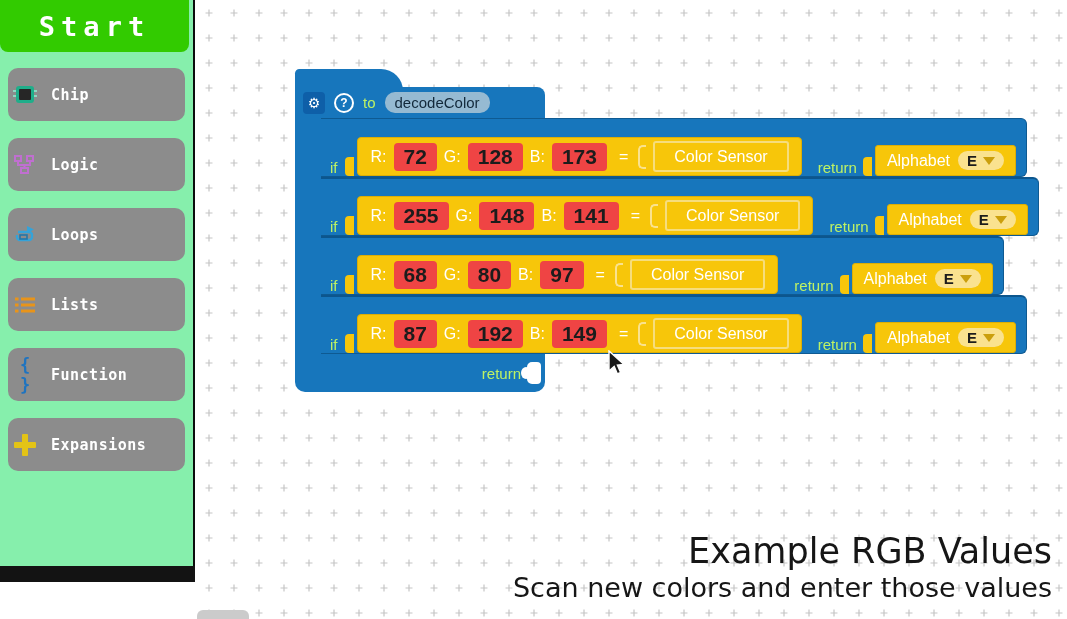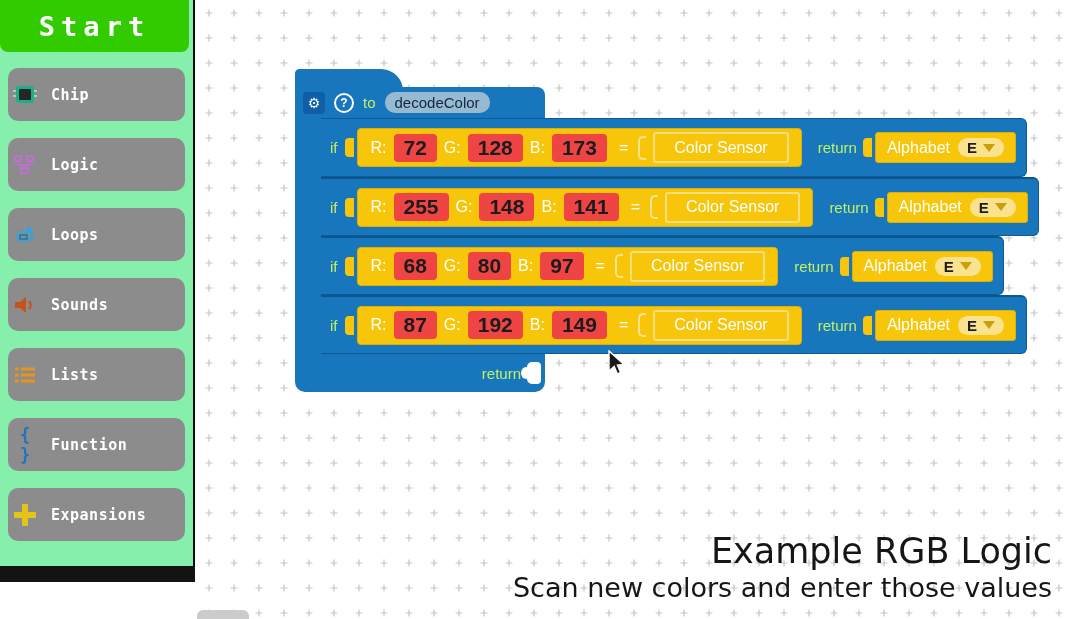--- a/index.html
+++ b/index.html
@@ -35,21 +35,21 @@
   .func-footer { left:100px; top:354px; width:250px; height:38px; border-radius:0 0 10px 10px;
                  display:flex; align-items:center; justify-content:flex-end; gap:6px; padding-right:4px; }
   .kw { color:#bef264; font-size:15px; }
   .gear-btn { width:22px; height:22px; background:#0e5fa8; border-radius:4px; color:#fff;
               font-size:14px; line-height:22px; text-align:center; cursor:pointer; }
   .help-btn { width:20px; height:20px; background:#1776bc; border:2px solid #fff; border-radius:50%;
               color:#fff; font-size:12px; font-weight:bold; line-height:16px; text-align:center; cursor:pointer; }
   .name-field { background:#96bad2; color:#12283a; font-size:15px; border-radius:10px; padding:2px 10px; }
 
   .rows { position:absolute; left:126px; top:118px; display:flex; flex-direction:column; }
-  .if-row { height:59px; background:#1776bc; display:flex; align-items:center; width:max-content;
+  .if-row { height:59px; background:#1776bc; display:flex; align-items:flex-end; width:max-content;
             padding:0 10px 0 9px; border-radius:0 6px 6px 0; border:1px solid #0e5a92; border-left:none; }
   .if-row + .if-row { border-top:2px solid #0c568e; }
   .if-kw { font-size:15px; margin-right:7px; }
   .nub { width:9px; height:19px; background:#f7c60a; border-radius:4px 0 0 4px; margin-right:3px; flex:none; }
 
   .cond { display:flex; align-items:center; gap:7px; height:39px; background:#f7c60a;
           border:1px solid #dcae06; border-radius:4px; padding:0 12px 0 13px; }
   .yl { color:#fff; font-size:16px; }
   .pill { background:#ef4444; color:#1c1c1c; font-size:21px; font-weight:bold; border-radius:4px;
           padding:2px 10px; min-width:30px; text-align:center; }
@@ -120,29 +120,20 @@
           <svg width="26" height="24" viewBox="0 0 24 24" fill="none">
               <path d="M5 9 h11 a3 3 0 0 1 3 3 v2 a3 3 0 0 1 -3 3 h-9 a3 3 0 0 1 -3 -3 v-2" stroke="#35a3d9" stroke-width="2.4"></path>
               <polygon points="14,3 21,6.5 14,10" fill="#35a3d9"></polygon>
               <rect x="7" y="12" width="7" height="4" stroke="#2277aa" stroke-width="1.6"></rect>
             </svg>
         </span>
         <span class="cat-label">Loops</span>
       </button>
 
 
-      <button class="cat-btn">
-        <span class="cat-icon">
-          <svg width="26" height="24" viewBox="0 0 24 24">
-              <polygon points="2,9 7,9 13,4 13,20 7,15 2,15" fill="#c4541c"></polygon>
-              <path d="M16 8 a5.5 5.5 0 0 1 0 8" stroke="#c4541c" stroke-width="2.2" fill="none"></path>
-            </svg>
-        </span>
-        <span class="cat-label">Sounds</span>
-      </button>
 
       <button class="cat-btn">
         <span class="cat-icon">
           <svg width="26" height="24" viewBox="0 0 24 24" fill="#e8941a">
               <rect x="2" y="4.5" width="3.5" height="3"></rect>
               <rect x="8" y="4.5" width="14" height="3"></rect>
               <rect x="2" y="10.5" width="3.5" height="3"></rect>
               <rect x="8" y="10.5" width="14" height="3"></rect>
               <rect x="2" y="16.5" width="3.5" height="3"></rect>
               <rect x="8" y="16.5" width="14" height="3"></rect>
@@ -289,21 +280,21 @@
       </div>
 
     </div>
 
     <div class="blk func-footer">
       <span class="kw">return</span>
       <span class="empty-socket"></span>
     </div>
 
     <div class="caption">
-      <div class="cap-title">Example RGB Logic</div>
+      <div class="cap-title">Example RGB Values</div>
       <div class="cap-sub">Scan new colors and enter those values</div>
     </div>
 
     <svg class="cursor-svg" width="20" height="28">
       <path d="M2 1 L2 21 L7.2 16.4 L10.4 24 L13.6 22.4 L10.4 15 L17 14.5 Z" fill="#1a1a1a" stroke="#fff" stroke-width="1.4"></path>
     </svg>
 
     <div class="scroll-thumb"></div>
   </main>
 </div>

